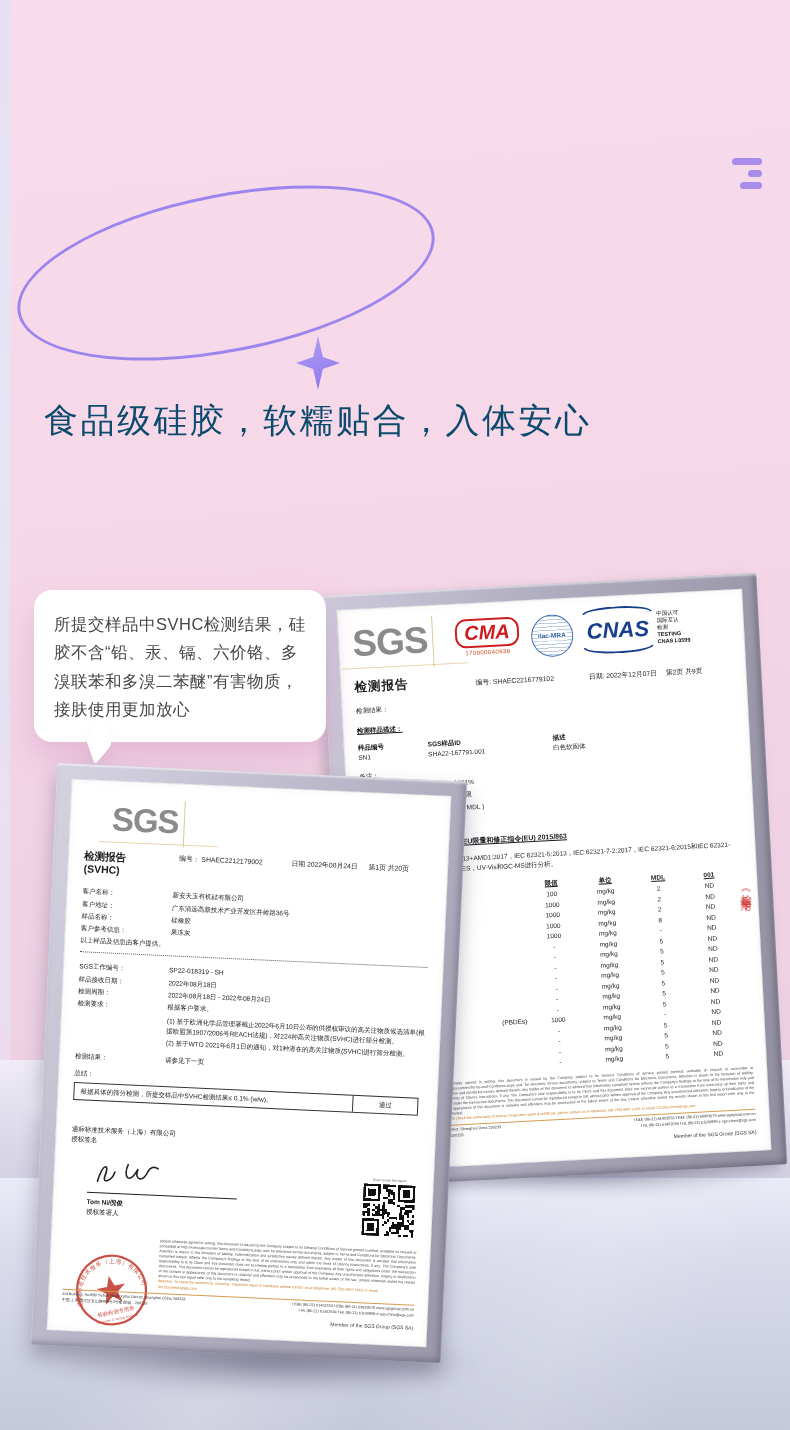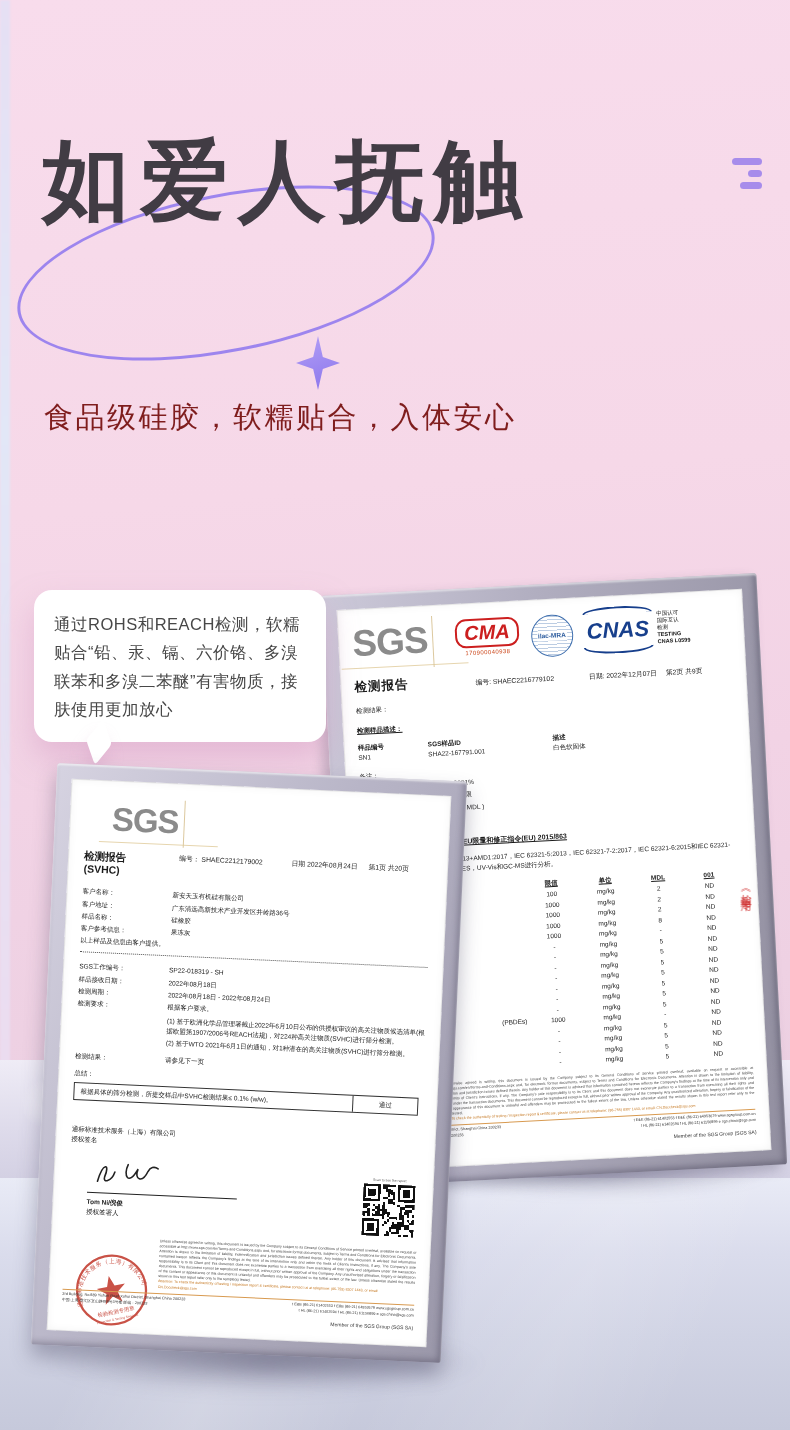--- a/index.html
+++ b/index.html
@@ -32,21 +32,21 @@
   .menu-icon .b2{width:14px;margin-bottom:5px;}
   .menu-icon .b3{width:22px;}
   .hero-ellipse{position:absolute;left:14px;top:194px;width:424px;height:158px;
     border:3px solid rgba(141,117,238,.85);border-radius:50%;transform:rotate(-11deg);z-index:1;}
   .hero-title{position:absolute;left:42px;top:130px;font-size:88px;font-weight:800;color:#413c44;
     letter-spacing:10px;line-height:1.16;z-index:2;white-space:nowrap;}
   .hero-title .l2{display:block;margin-left:74px;letter-spacing:13px;}
   .sparkle{position:absolute;left:296px;top:336px;width:44px;height:54px;z-index:2;
     background:linear-gradient(160deg,#b3a0f6,#8a74ec);
     clip-path:polygon(50% 0%,61% 39%,100% 50%,61% 61%,50% 100%,39% 61%,0% 50%,39% 39%);}
-  .hero-sub{position:absolute;left:44px;top:398px;font-size:29px;color:#7f1d1d;
+  .hero-sub{position:absolute;left:44px;top:398px;font-size:34px;color:#0c4a6e;
     letter-spacing:2.5px;font-weight:500;z-index:2;white-space:nowrap;}
 
   
   .bubble{position:absolute;left:34px;top:590px;width:292px;border-radius:18px;background:#fff;
     box-shadow:0 16px 30px rgba(213,158,195,.5);padding:20px 20px 18px;z-index:4;
     font-size:16.5px;line-height:1.72;color:#474747;letter-spacing:.5px;}
   .bubble-tail{position:absolute;left:52px;bottom:-13px;width:26px;height:26px;background:#fff;
     border-radius:4px;transform:rotate(55deg) skew(16deg,16deg);z-index:-1;
     box-shadow:8px 8px 14px rgba(213,158,195,.35);}
 
@@ -147,28 +147,27 @@
   <div class="shadow-r"></div>
   <div class="shadow-l"></div>
 
   <div class="menu-icon">
     <div class="bar b1"></div>
     <div class="bar b2"></div>
     <div class="bar b3"></div>
   </div>
   <div class="hero-ellipse"></div>
   <div class="hero-title">
-    <span>如爱人抚触</span>
   </div>
   <div class="sparkle"></div>
   <div class="hero-sub">食品级硅胶，软糯贴合，入体安心</div>
 
   <div class="bubble">
     <div class="bubble-tail"></div>
-    <span>通过ROHS和REACH检测，软糯贴合“铅、汞、镉、六价铬、多溴联苯和多溴二苯醚”有害物质，接肤使用更加放心</span>
+    <span>所提交样品中SVHC检测结果，硅胶不含“铅、汞、镉、六价铬、多溴联苯和多溴二苯醚”有害物质，接肤使用更加放心</span>
   </div>
 
   <div class="frame frame-right">
     <div class="paper cert cert-r">
       <div class="inner">
         <div class="logo-row">
           <div class="sgs-logo">SGS</div>
           <div class="cma-wrap">
             <div class="cma">CMA</div>
             <div class="cma-no">170900040938</div>

